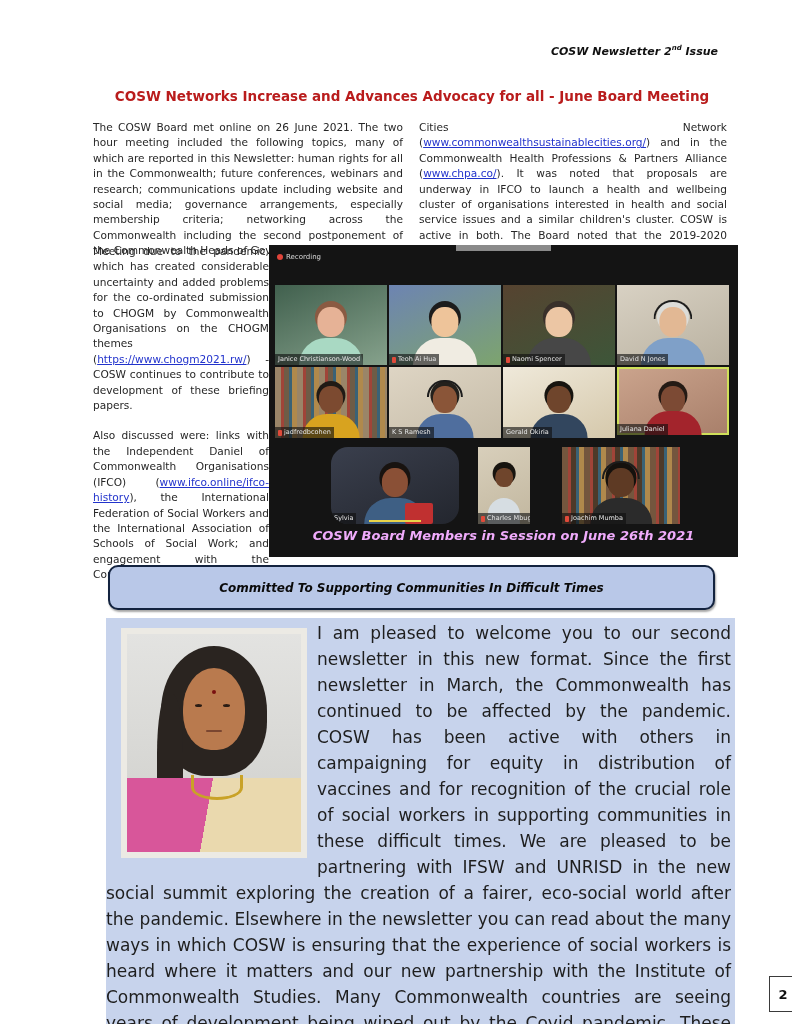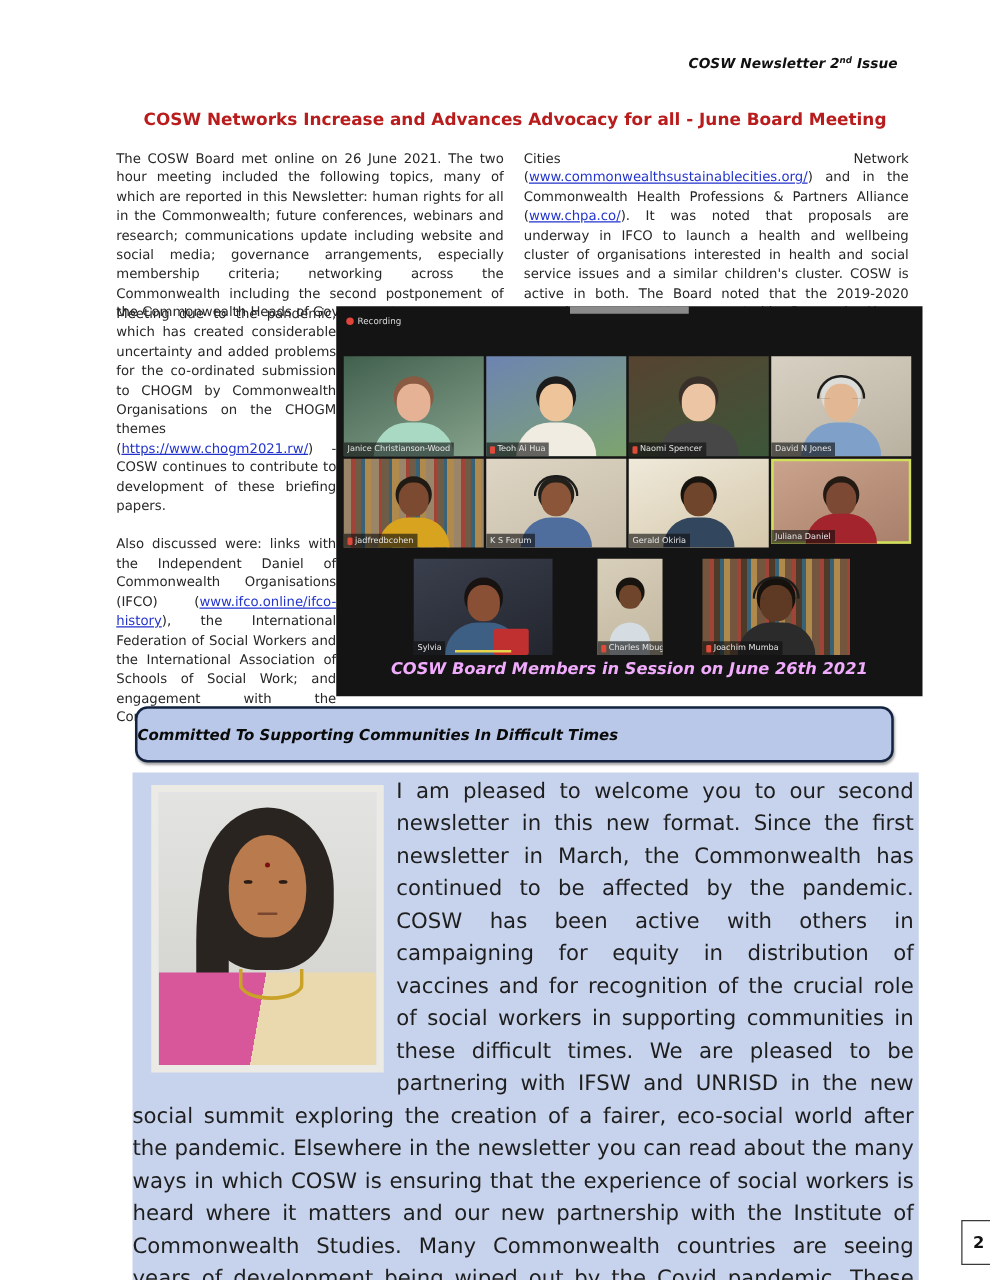--- a/index.html
+++ b/index.html
@@ -33,21 +33,21 @@
         background:rgba(15,15,15,0.62);color:#e4e4e4;font-size:6.5px;line-height:9px;
         padding:1px 3px;white-space:nowrap;overflow:hidden;}
   .mic-icon{display:inline-block;width:4px;height:6px;background:#e04a3a;border-radius:1px;flex:0 0 auto;}
   .speaking-underline{position:absolute;left:30%;bottom:2px;width:40%;height:2px;background:#e8d44a;}
   .meeting-caption{position:absolute;left:0;top:283px;width:100%;text-align:center;
         color:#f0abfc;font-size:13px;font-weight:bold;font-style:italic;}
 
   
   .banner{position:absolute;left:92px;top:565px;width:603px;height:41px;background:#b9c8e8;
         border:2px solid #13233f;border-radius:10px;box-shadow:1px 2px 2px rgba(0,0,0,0.35);
-        display:flex;align-items:center;}
+        display:flex;align-items:center;justify-content:center;}
   .banner-text{font-size:12px;font-weight:bold;font-style:italic;color:#0a0a0a;}
 
   
   .welcome-section{position:absolute;left:90px;top:618px;width:625px;background:#c7d3ec;padding:2px 4px 8px 0;}
   .welcome-text{font-size:17px;line-height:26px;text-align:justify;color:#1e1e1e;}
   .signature{font-weight:bold;font-style:italic;color:#0a0a0a;}
 
   .photo-frame{float:left;width:174px;height:218px;margin:8px 10px 4px 15px;border:6px solid #eceae4;
         background:linear-gradient(#e3e3e1,#cfcfcb);position:relative;overflow:hidden;}
   .p-hair{position:absolute;top:12px;left:34px;width:106px;height:130px;background:#2a2420;border-radius:50% 50% 42% 42%;}
@@ -134,40 +134,40 @@
             <span class="mic-icon"></span>
             <span>jadfredbcohen</span>
           </div>
         </div>
         <div class="tile" style="left: 120px; top: 122px; width: 112px; height: 71px; background: linear-gradient(155deg, rgb(222, 213, 196), rgb(198, 188, 168));">
           <div class="hair" style="width: 29.14px; height: 29.14px; border-radius: 50%; background: rgb(35, 32, 28); left: 50%; transform: translateX(-50%); top: 14.04px;"></div>
           <div class="head" style="width: 24.14px; height: 26.554px; border-radius: 46%; background: rgb(138, 85, 56); left: 50%; transform: translateX(-50%); top: 19.17px;"></div>
           <div class="torso" style="width: 56.8px; height: 24.14px; border-radius: 28.4px 28.4px 0px 0px; background: rgb(79, 110, 158); left: 50%; transform: translateX(-50%); bottom: 0px;"></div>
           <div class="phones" style="width: 32.14px; height: 14.484px; border-top: 2.5px solid rgb(28, 28, 28); border-right: 2.5px solid rgb(28, 28, 28); border-left: 2.5px solid rgb(28, 28, 28); border-image: initial; border-bottom: none; border-radius: 24.14px 24.14px 0px 0px; left: 50%; transform: translateX(-50%); top: 13.04px; background: transparent;"></div>
           <div class="name-label">
-            <span>K S Forum</span>
+            <span>K S Ramesh</span>
           </div>
         </div>
         <div class="tile" style="left: 234px; top: 122px; width: 112px; height: 71px; background: linear-gradient(155deg, rgb(239, 233, 218), rgb(213, 200, 171));">
           <div class="hair" style="width: 29.14px; height: 29.14px; border-radius: 50%; background: rgb(23, 20, 15); left: 50%; transform: translateX(-50%); top: 14.04px;"></div>
           <div class="head" style="width: 24.14px; height: 26.554px; border-radius: 46%; background: rgb(111, 69, 44); left: 50%; transform: translateX(-50%); top: 19.17px;"></div>
           <div class="torso" style="width: 56.8px; height: 24.14px; border-radius: 28.4px 28.4px 0px 0px; background: rgb(50, 70, 94); left: 50%; transform: translateX(-50%); bottom: 0px;"></div>
           <div class="name-label">
             <span>Gerald Okiria</span>
           </div>
         </div>
         <div class="tile" style="left: 348px; top: 122px; width: 112px; height: 68px; background: linear-gradient(155deg, rgb(203, 164, 141), rgb(168, 127, 106)); box-shadow: rgb(207, 224, 90) 0px 0px 0px 2px inset;">
           <div class="hair" style="width: 29.14px; height: 29.14px; border-radius: 50%; background: rgb(36, 26, 20); left: 50%; transform: translateX(-50%); top: 14.04px;"></div>
           <div class="head" style="width: 24.14px; height: 26.554px; border-radius: 46%; background: rgb(124, 74, 52); left: 50%; transform: translateX(-50%); top: 19.17px;"></div>
           <div class="torso" style="width: 56.8px; height: 24.14px; border-radius: 28.4px 28.4px 0px 0px; background: rgb(163, 36, 44); left: 50%; transform: translateX(-50%); bottom: 0px;"></div>
           <div class="name-label">
             <span>Juliana Daniel</span>
           </div>
         </div>
-        <div class="tile" style="left: 62px; top: 202px; width: 111px; height: 77px; background: linear-gradient(155deg, rgb(58, 63, 77), rgb(35, 38, 46));">
+        <div class="tile" style="left: 62px; top: 202px; width: 128px; height: 77px; background: linear-gradient(155deg, rgb(58, 63, 77), rgb(35, 38, 46)); border-radius: 17px;">
           <div class="hair" style="width: 31.18px; height: 31.18px; border-radius: 50%; background: rgb(24, 19, 16); left: 50%; transform: translateX(-50%); top: 15.48px;"></div>
           <div class="head" style="width: 26.18px; height: 28.798px; border-radius: 46%; background: rgb(138, 80, 54); left: 50%; transform: translateX(-50%); top: 20.79px;"></div>
           <div class="torso" style="width: 61.6px; height: 26.18px; border-radius: 30.8px 30.8px 0px 0px; background: rgb(62, 95, 132); left: 50%; transform: translateX(-50%); bottom: 0px;"></div>
           <div class="book" style="width: 27.72px; height: 20.944px; background: rgb(192, 48, 48); left: 58%; bottom: 0px; border-radius: 2px;"></div>
           <div class="speaking-underline"></div>
           <div class="name-label">
             <span>Sylvia</span>
           </div>
         </div>
         <div class="tile" style="left: 209px; top: 202px; width: 52px; height: 77px; background: linear-gradient(155deg, rgb(216, 207, 187), rgb(194, 183, 159));">

